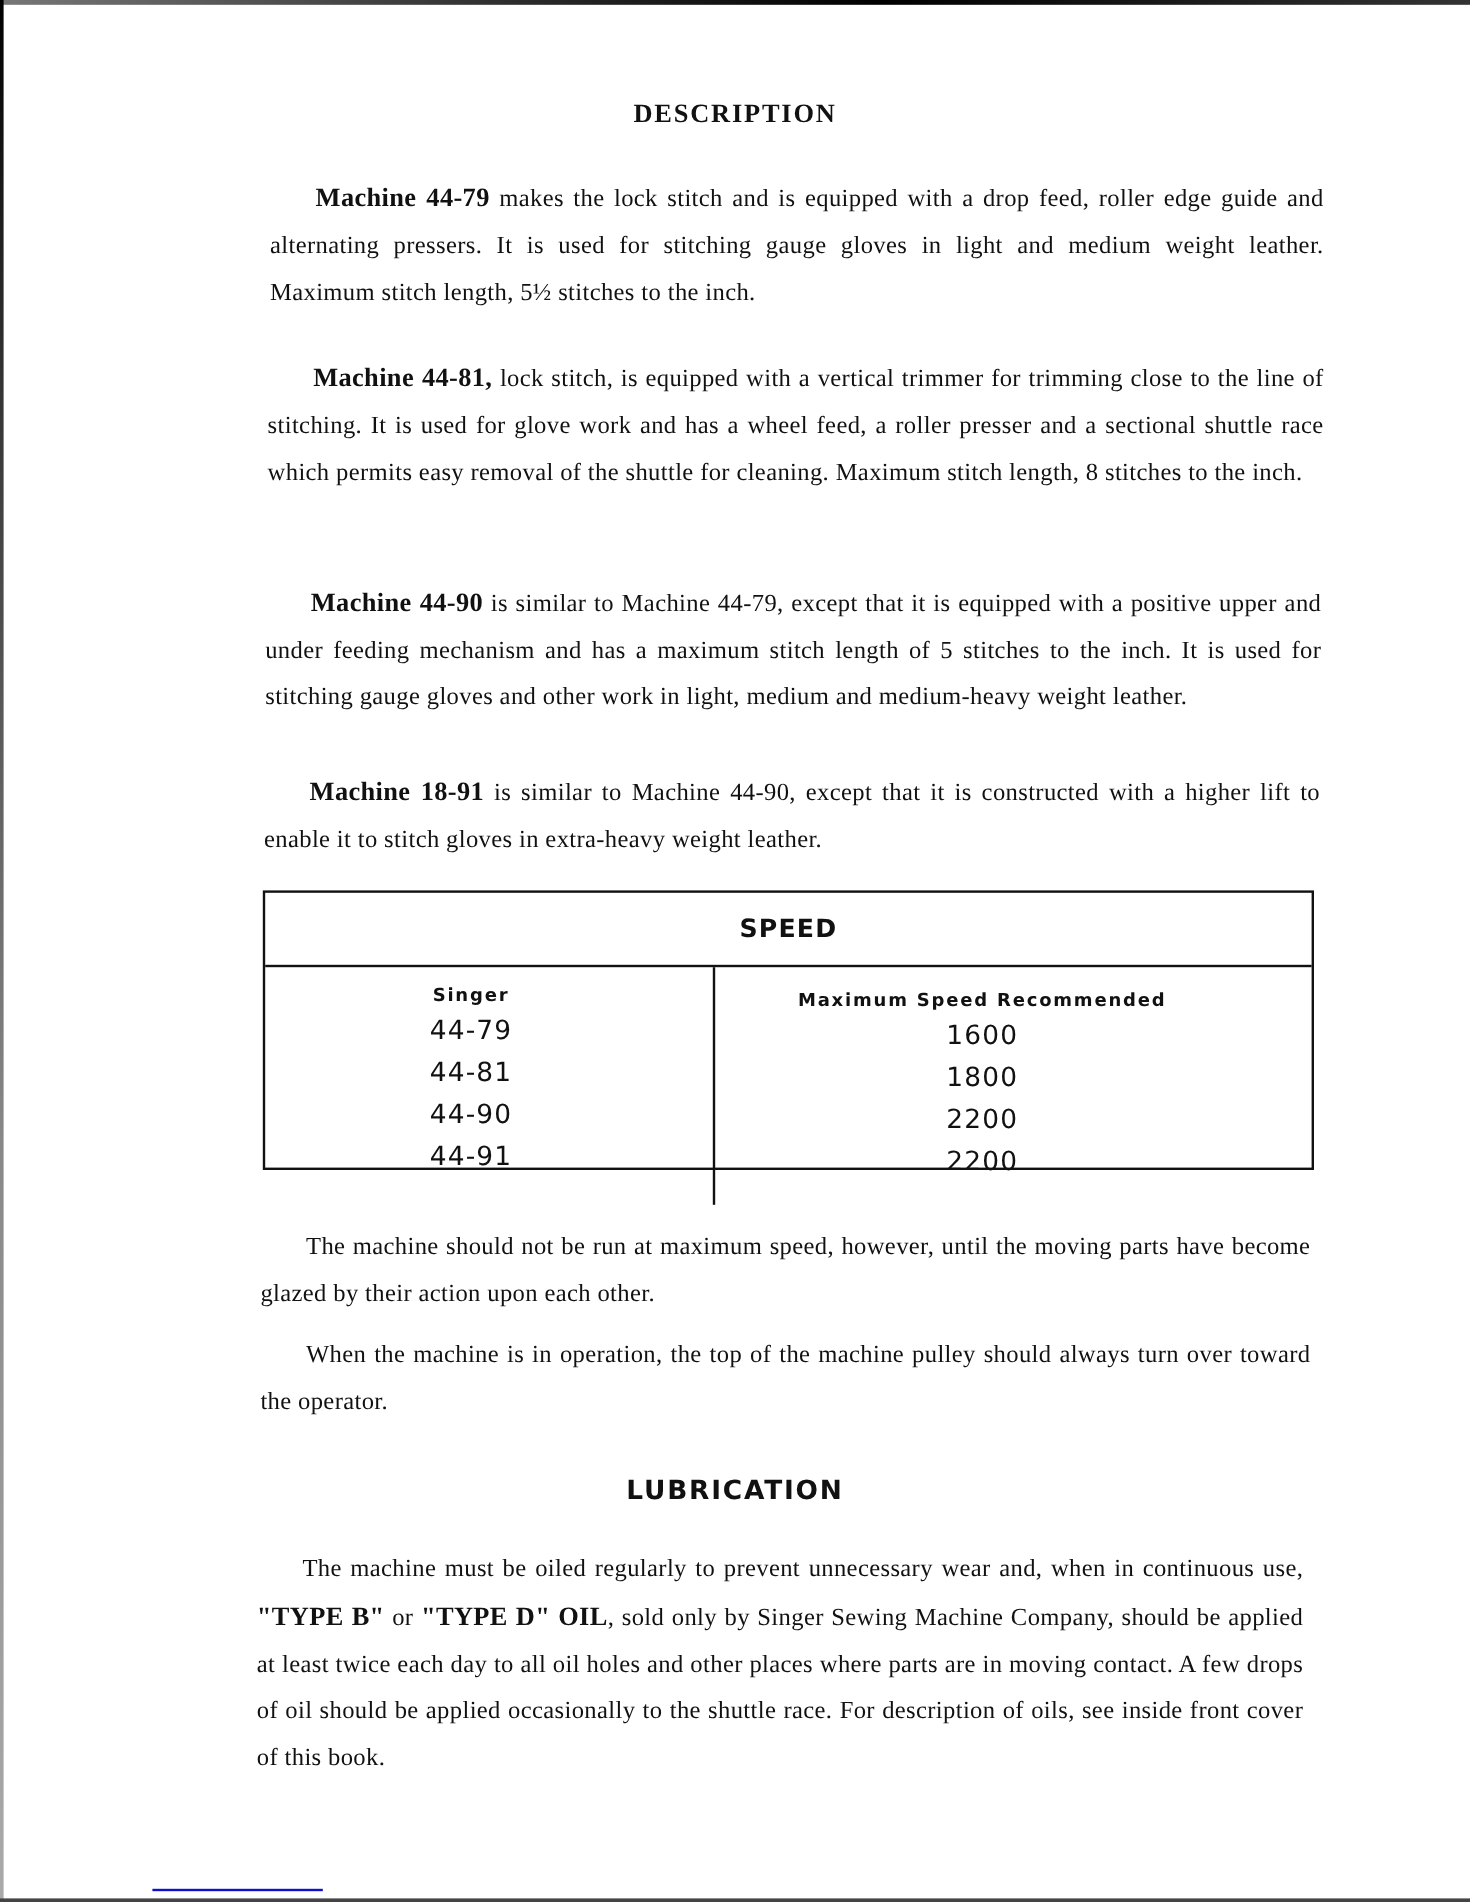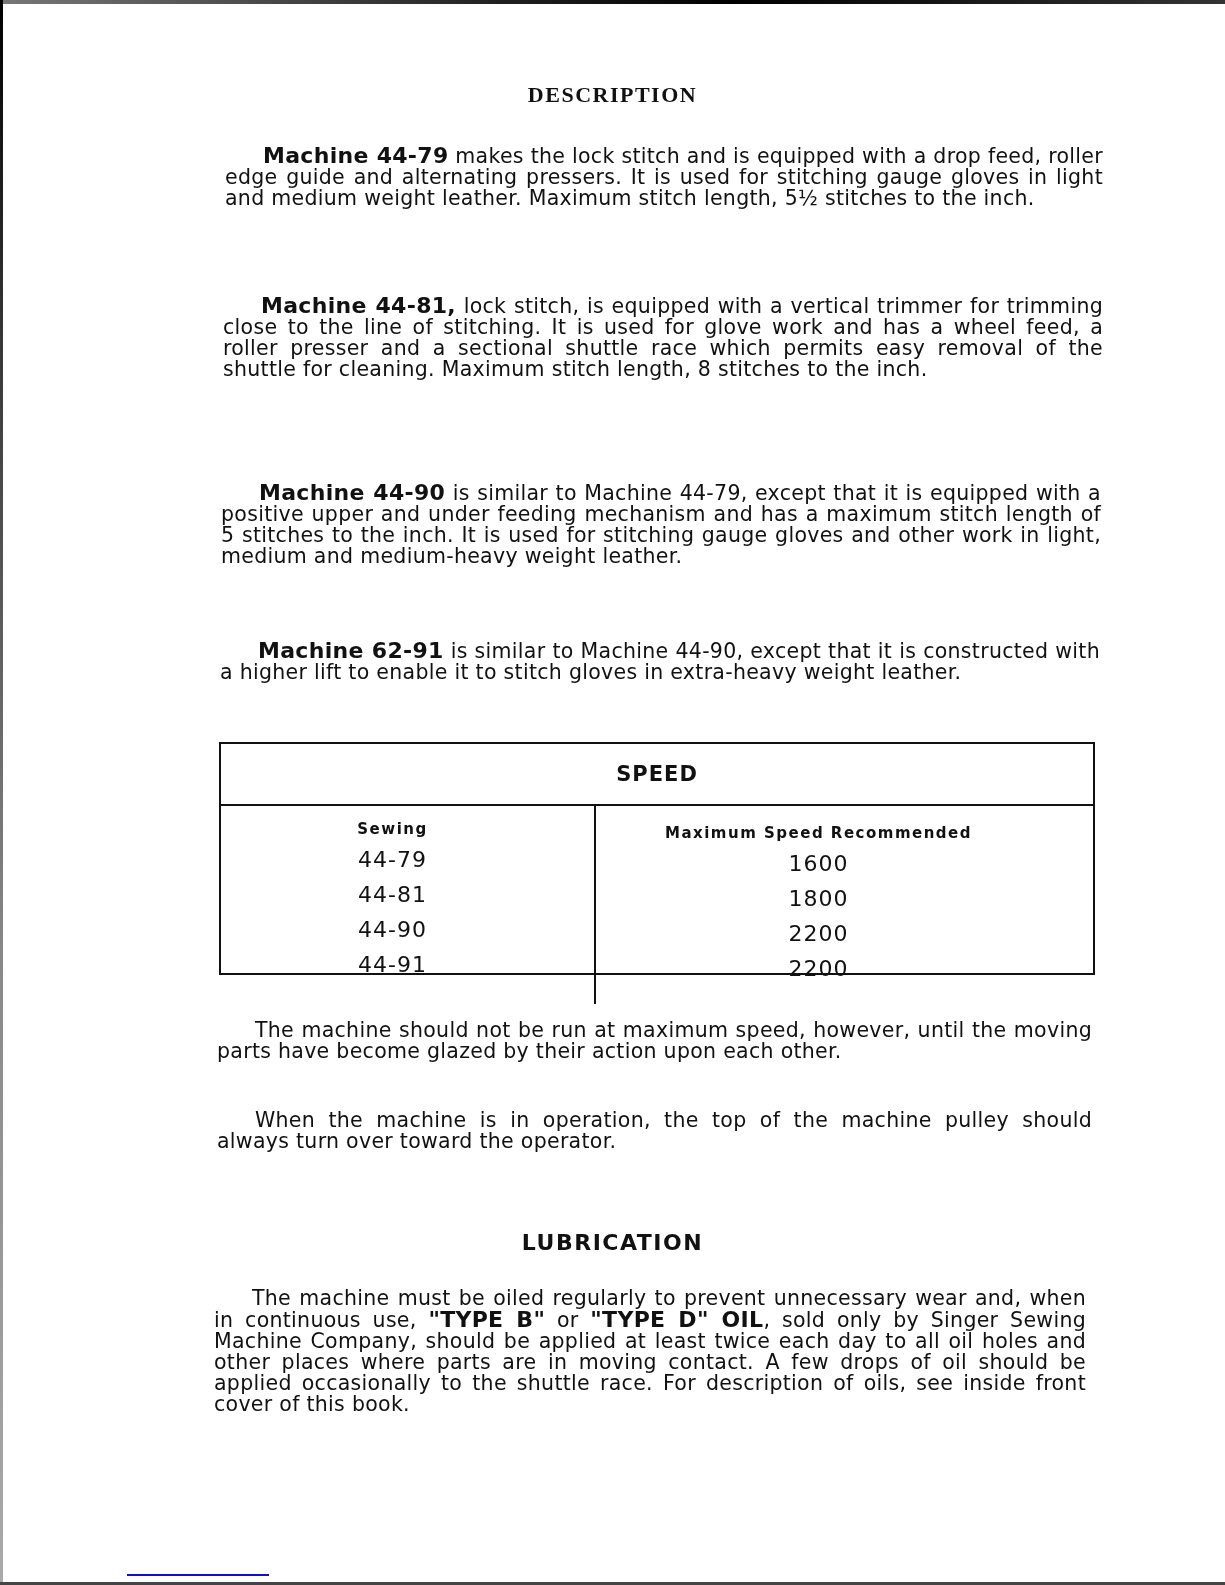--- a/index.html
+++ b/index.html
@@ -44,24 +44,25 @@
       left: 0;
       width: 1225px;
       text-align: center;
       font-weight: bold;
       font-size: 22px;
       letter-spacing: 1.5px;
     }
     .para {
       position: absolute;
       font-size: 20.5px;
-      line-height: 21px;
+      line-height: 39px;
       text-align: justify;
       text-align-last: left;
       letter-spacing: 0.3px;
+      font-family: Liberation Serif, serif;
     }
     .para .indent { display: inline-block; width: 38px; }
     .para b { font-weight: bold; font-size: 22px; }
     .speed-table {
       position: absolute;
       left: 219px; top: 742px;
       width: 876px; height: 233px;
       border: 2.5px solid #111;
       box-sizing: border-box;
     }
@@ -115,27 +116,27 @@
 <div class="left-edge"></div>
 
 <h1 class="heading" style="top:82px; margin:0;font-family:Liberation Serif, serif;">DESCRIPTION</h1>
 
 <p class="para" style="left:225px; top:145px; width:878px; margin:0;"><span class="indent"></span><b>Machine 44-79</b><span> makes the lock stitch and is equipped with a drop feed, roller edge guide and alternating pressers.  It is used for stitching gauge gloves in light and medium weight leather.  Maximum stitch length, 5½ stitches to the inch.</span></p>
 
 <p class="para" style="left:223px; top:295px; width:880px; margin:0;"><span class="indent"></span><b>Machine 44-81,</b><span> lock stitch, is equipped with a vertical trimmer for trimming close to the line of stitching.  It is used for glove work and has a wheel feed, a roller presser and a sectional shuttle race which permits easy removal of the shuttle for cleaning.  Maximum stitch length, 8 stitches to the inch.</span></p>
 
 <p class="para" style="left:221px; top:482px; width:880px; margin:0;"><span class="indent"></span><b>Machine 44-90</b><span> is similar to Machine 44-79, except that it is equipped with a positive upper and under feeding mechanism and has a maximum stitch length of 5 stitches to the inch.  It is used for stitching gauge gloves and other work in light, medium and medium-heavy weight leather.</span></p>
 
-<p class="para" style="left:220px; top:640px; width:880px; margin:0;"><span class="indent"></span><b>Machine 62-91</b><span> is similar to Machine 44-90, except that it is constructed with a higher lift to enable it to stitch gloves in extra-heavy weight leather.</span></p>
+<p class="para" style="left:220px; top:640px; width:880px; margin:0;"><span class="indent"></span><b>Machine 18-91</b><span> is similar to Machine 44-90, except that it is constructed with a higher lift to enable it to stitch gloves in extra-heavy weight leather.</span></p>
 
 <div class="speed-table">
   <div class="title-row">SPEED</div>
   <div class="body-row">
     <div class="col col-machine">
-      <div class="col-header">Sewing</div>
+      <div class="col-header">Singer</div>
       <div class="col-cell">44-79</div>
       <div class="col-cell">44-81</div>
       <div class="col-cell">44-90</div>
       <div class="col-cell">44-91</div>
     </div>
     <div class="col col-speed">
       <div class="col-header">Maximum Speed Recommended</div>
       <div class="col-cell">1600</div>
       <div class="col-cell">1800</div>
       <div class="col-cell">2200</div>

